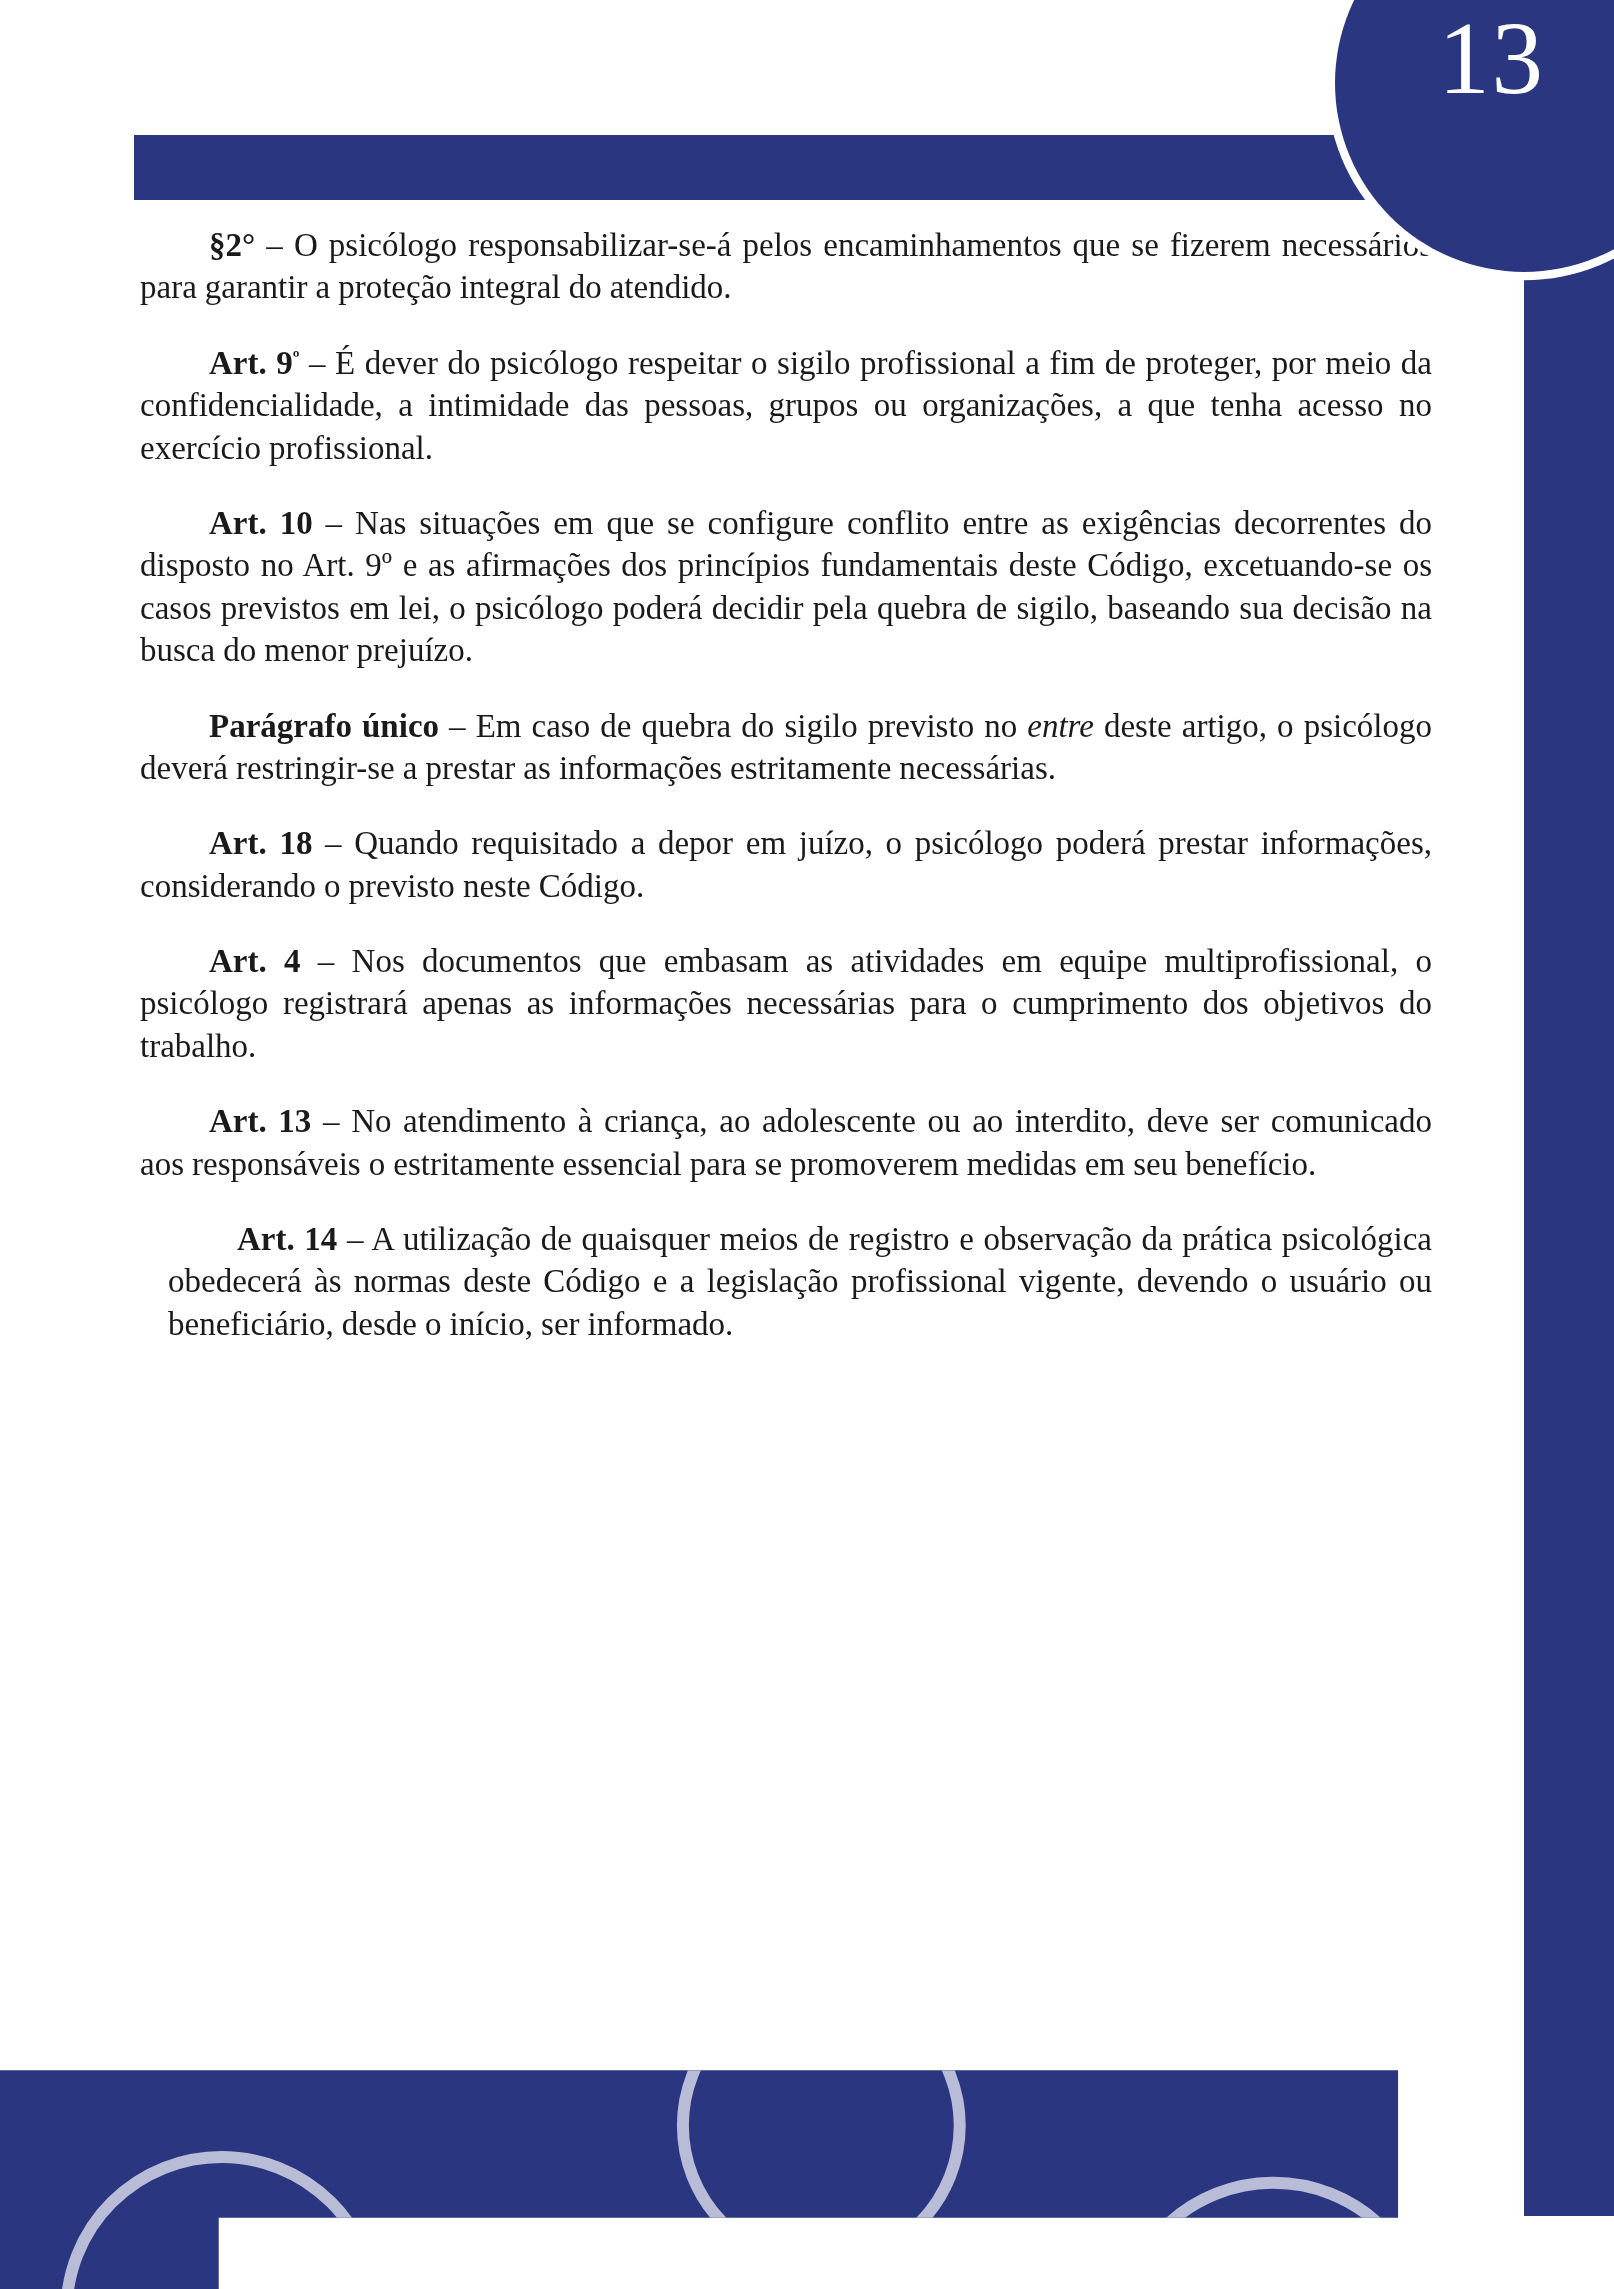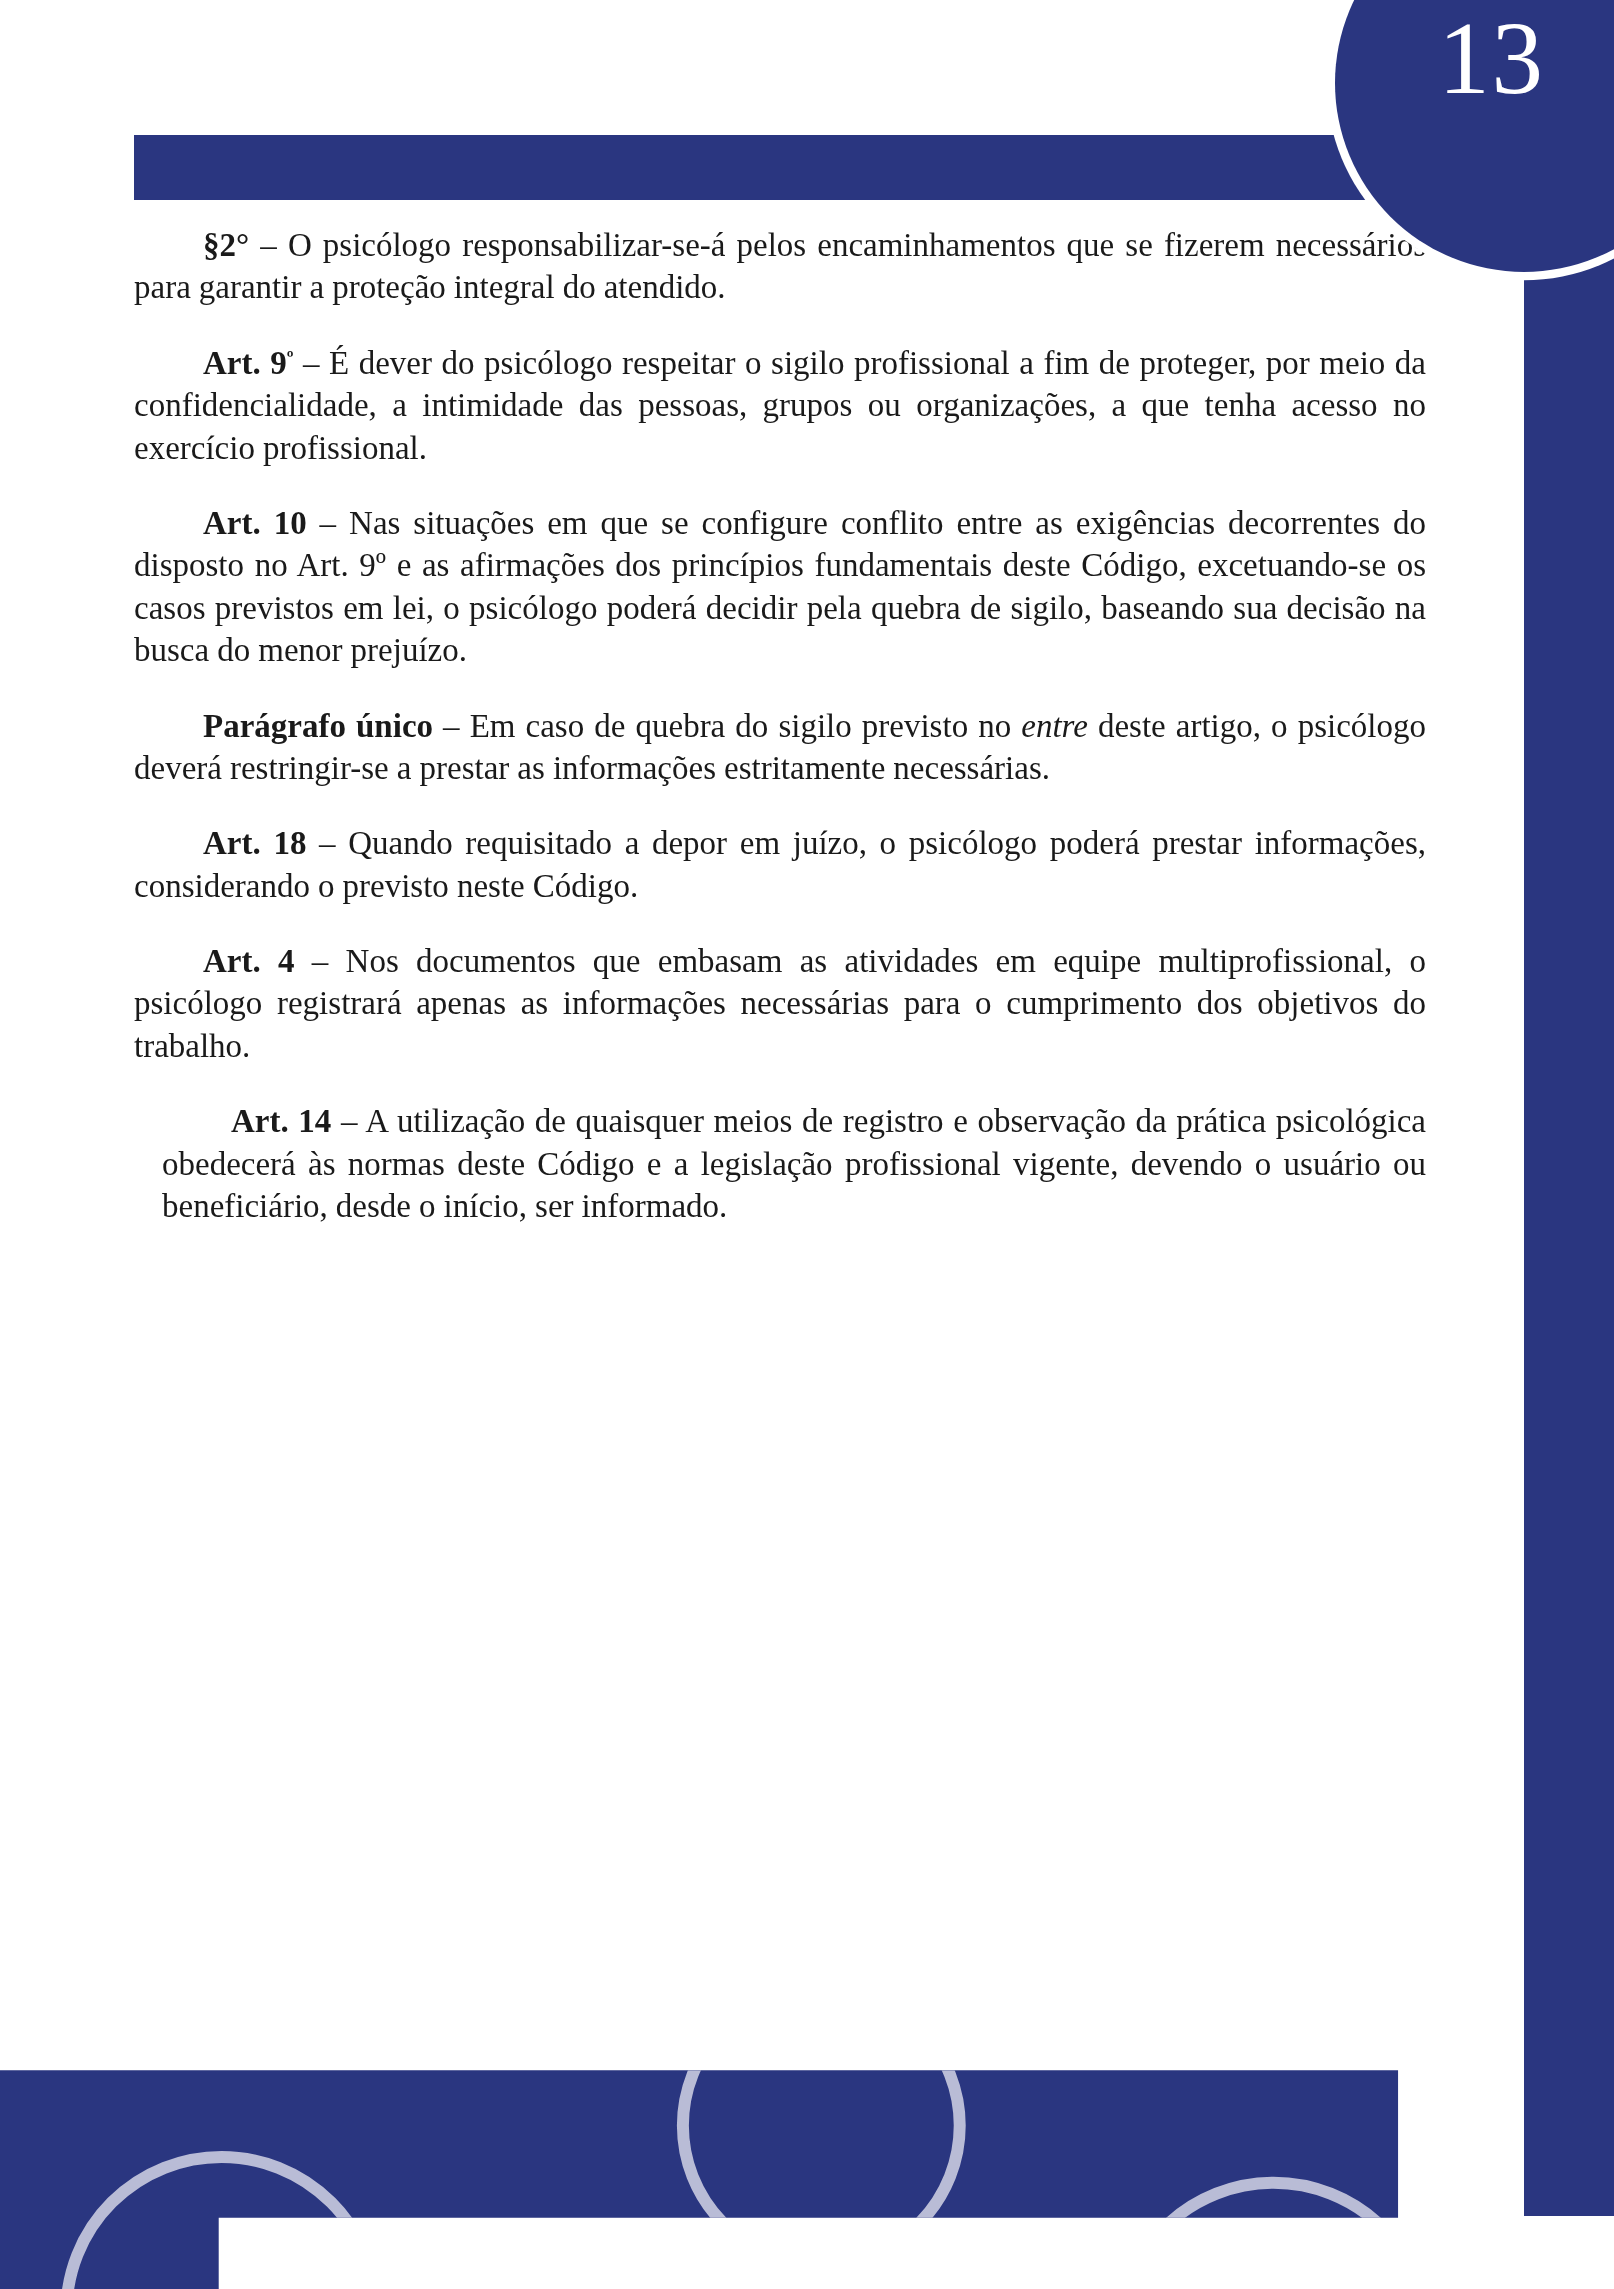--- a/index.html
+++ b/index.html
@@ -37,21 +37,21 @@
     padding-right:65px;
   }
 
   .right-bar{
     position:absolute;left:1524px;top:138px;width:90px;height:2078px;
     background:#2a3680;z-index:2;
   }
 
   
   .content{
-    position:absolute;left:134px;top:224px;width:1292px;
+    position:absolute;left:140px;top:224px;width:1292px;
     z-index:3;
   }
   .para{
     font-size:33px;
     line-height:1.285;
     color:#1a1a1a;
     text-align:justify;
     text-justify:inter-word;
     margin:0 0 33px 0;
     text-indent:69px;
@@ -90,20 +90,21 @@
     <p class="para"><span class="lbl">Art. 9<sup class="ord">º</sup></span><span> – </span><span>É dever do psicólogo respeitar o sigilo profissional a fim de proteger, por meio da confidencialidade, a intimidade das pessoas, grupos ou organizações, a que tenha acesso no exercício profissional.</span></p>
 
     <p class="para"><span class="lbl">Art. 10</span><span> – </span><span>Nas situações em que se configure conflito entre as exigências decorrentes do disposto no Art. 9º e as afirmações dos princípios fundamentais deste Código, excetuando-se os casos previstos em lei, o psicólogo poderá decidir pela quebra de sigilo, baseando sua decisão na busca do menor prejuízo.</span></p>
 
     <p class="para"><span class="lbl">Parágrafo único</span><span> – </span><span>Em caso de quebra do sigilo previsto no </span><span class="ital">entre</span><span> deste artigo, o psicólogo deverá restringir-se a prestar as informações estritamente necessárias.</span></p>
 
     <p class="para"><span class="lbl">Art. 18</span><span> – </span><span>Quando requisitado a depor em juízo, o psicólogo poderá prestar informações, considerando o previsto neste Código.</span></p>
 
     <p class="para"><span class="lbl">Art. 4</span><span> – </span><span>Nos documentos que embasam as atividades em equipe multiprofissional, o psicólogo registrará apenas as informações necessárias para o cumprimento dos objetivos do trabalho.</span></p>
 
+    <p class="para"><span class="lbl">Art. 13</span><span> – </span><span>No atendimento à criança, ao adolescente ou ao interdito, deve ser comunicado aos responsáveis o estritamente essencial para se promoverem medidas em seu benefício.</span></p>
 
     <p class="para"><span class="lbl">Art. 14</span><span> – </span><span>A utilização de quaisquer meios de registro e observação da prática psicológica obedecerá às normas deste Código e a legislação profissional vigente, devendo o usuário ou beneficiário, desde o início, ser informado.</span></p>
 
   </div>
 
   <div class="bottom-wrap">
     <svg width="1614" height="220" viewBox="0 0 1749 238" xmlns="http://www.w3.org/2000/svg">
       <defs>
         <clipPath id="bandclip">
 

